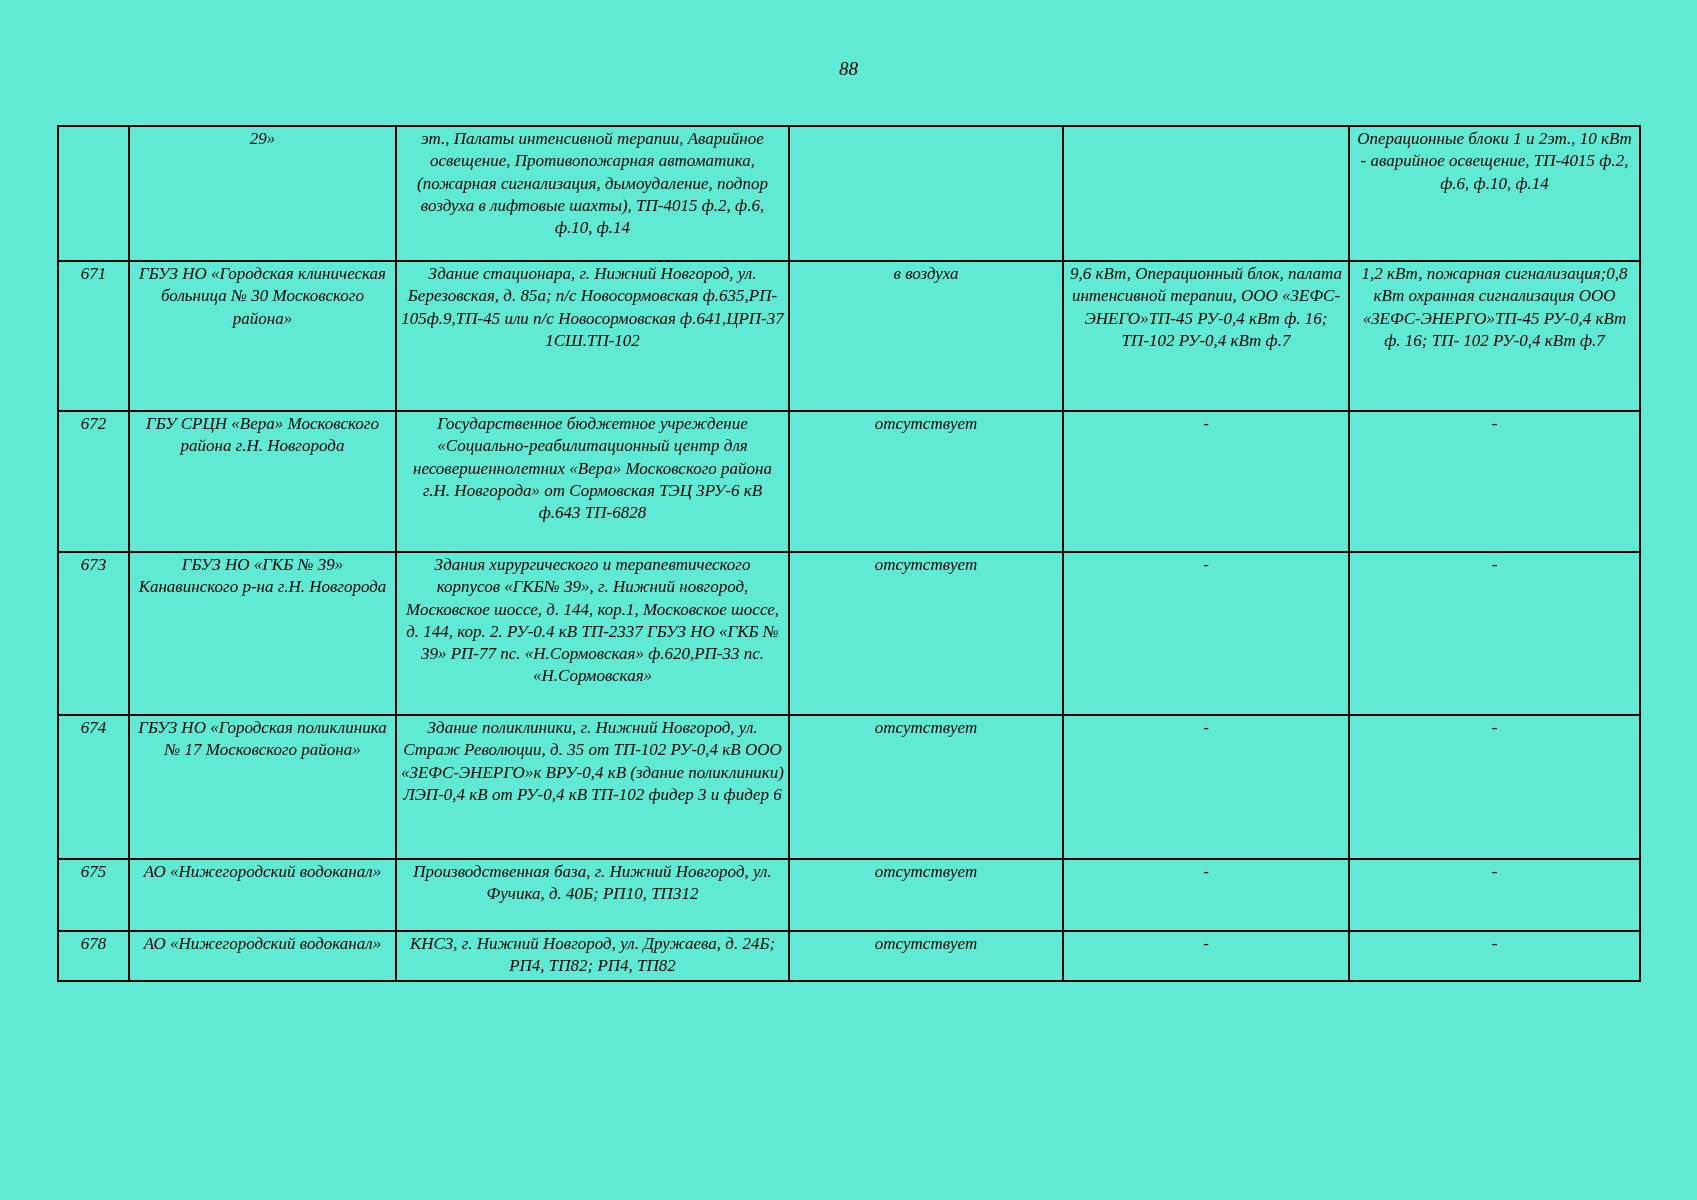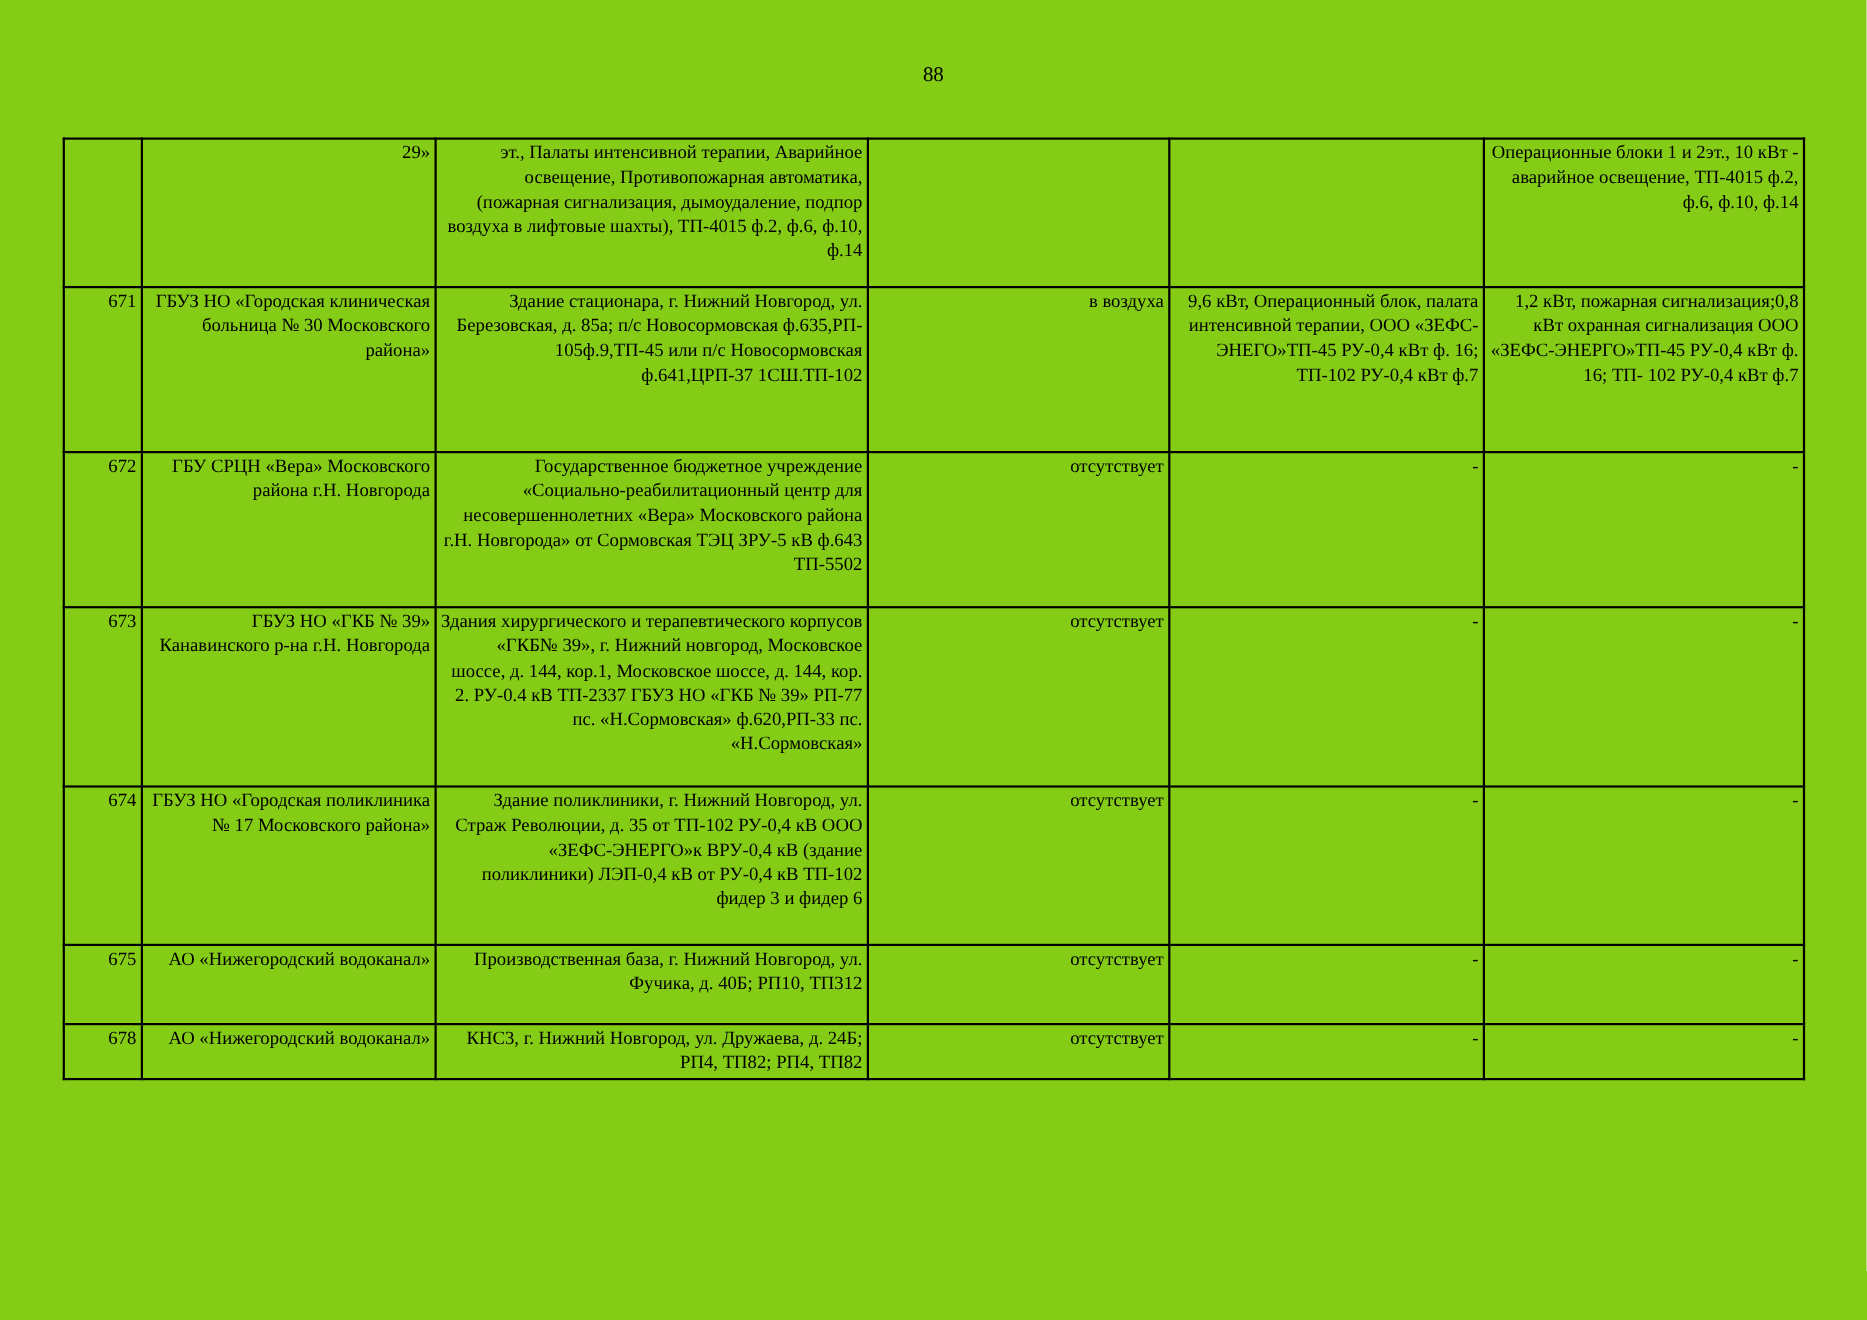--- a/index.html
+++ b/index.html
@@ -4,24 +4,25 @@
 <style>
   html, body {
     margin: 0;
     padding: 0;
     background: #ffffff;
   }
   .page {
     position: relative;
     width: 1697px;
     height: 1200px;
-    background: #84cc16;
+    background: #5eead4;
     font-family: "Liberation Serif", "DejaVu Serif", serif;
     color: #000000;
     overflow: hidden;
+    font-style: italic;
   }
   .page-number {
     position: absolute;
     top: 58px;
     left: 0;
     width: 100%;
     text-align: center;
     font-size: 19px;
     line-height: 22px;
   }
@@ -29,21 +30,21 @@
     position: absolute;
     left: 57px;
     top: 125px;
     width: 1583px;
     border-collapse: collapse;
     table-layout: fixed;
   }
   table.doc-table td {
     border: 2px solid #000000;
     vertical-align: top;
-    text-align: right;
+    text-align: center;
     padding: 1px 4px;
     font-size: 17px;
     line-height: 22.3px;
     overflow: hidden;
     word-wrap: break-word;
   }
   col.c-num   { width: 71px; }
   col.c-org   { width: 267px; }
   col.c-desc  { width: 393px; }
   col.c-avail { width: 274px; }
@@ -82,21 +83,21 @@
         <td>ГБУЗ НО «Городская клиническая больница № 30 Московского района»</td>
         <td>Здание стационара, г. Нижний Новгород, ул. Березовская, д. 85а; п/с Новосормовская ф.635,РП- 105ф.9,ТП-45 или п/с Новосормовская ф.641,ЦРП-37 1СШ.ТП-102</td>
         <td>в воздуха</td>
         <td>9,6 кВт, Операционный блок, палата интенсивной терапии, ООО «ЗЕФС-ЭНЕГО»ТП-45 РУ-0,4 кВт ф. 16; ТП-102 РУ-0,4 кВт ф.7</td>
         <td>1,2 кВт, пожарная сигнализация;0,8 кВт охранная сигнализация ООО «ЗЕФС-ЭНЕРГО»ТП-45 РУ-0,4 кВт ф. 16; ТП- 102 РУ-0,4 кВт ф.7</td>
       </tr>
 
       <tr style="height:141px;margin-top:42px;">
         <td>672</td>
         <td>ГБУ СРЦН «Вера» Московского района г.Н. Новгорода</td>
-        <td>Государственное бюджетное учреждение «Социально-реабилитационный центр для несовершеннолетних «Вера» Московского района г.Н. Новгорода» от Сормовская ТЭЦ ЗРУ-5 кВ ф.643 ТП-5502</td>
+        <td>Государственное бюджетное учреждение «Социально-реабилитационный центр для несовершеннолетних «Вера» Московского района г.Н. Новгорода» от Сормовская ТЭЦ ЗРУ-6 кВ ф.643 ТП-6828</td>
         <td>отсутствует</td>
         <td>-</td>
         <td>-</td>
       </tr>
 
       <tr style="height:163px;padding-left:16px;">
         <td>673</td>
         <td>ГБУЗ НО «ГКБ № 39» Канавинского р-на г.Н. Новгорода</td>
         <td>Здания хирургического и терапевтического корпусов «ГКБ№ 39», г. Нижний новгород, Московское шоссе, д. 144, кор.1, Московское шоссе, д. 144, кор. 2. РУ-0.4 кВ ТП-2337 ГБУЗ НО «ГКБ № 39» РП-77 пс. «Н.Сормовская» ф.620,РП-33 пс. «Н.Сормовская»</td>
         <td>отсутствует</td>

